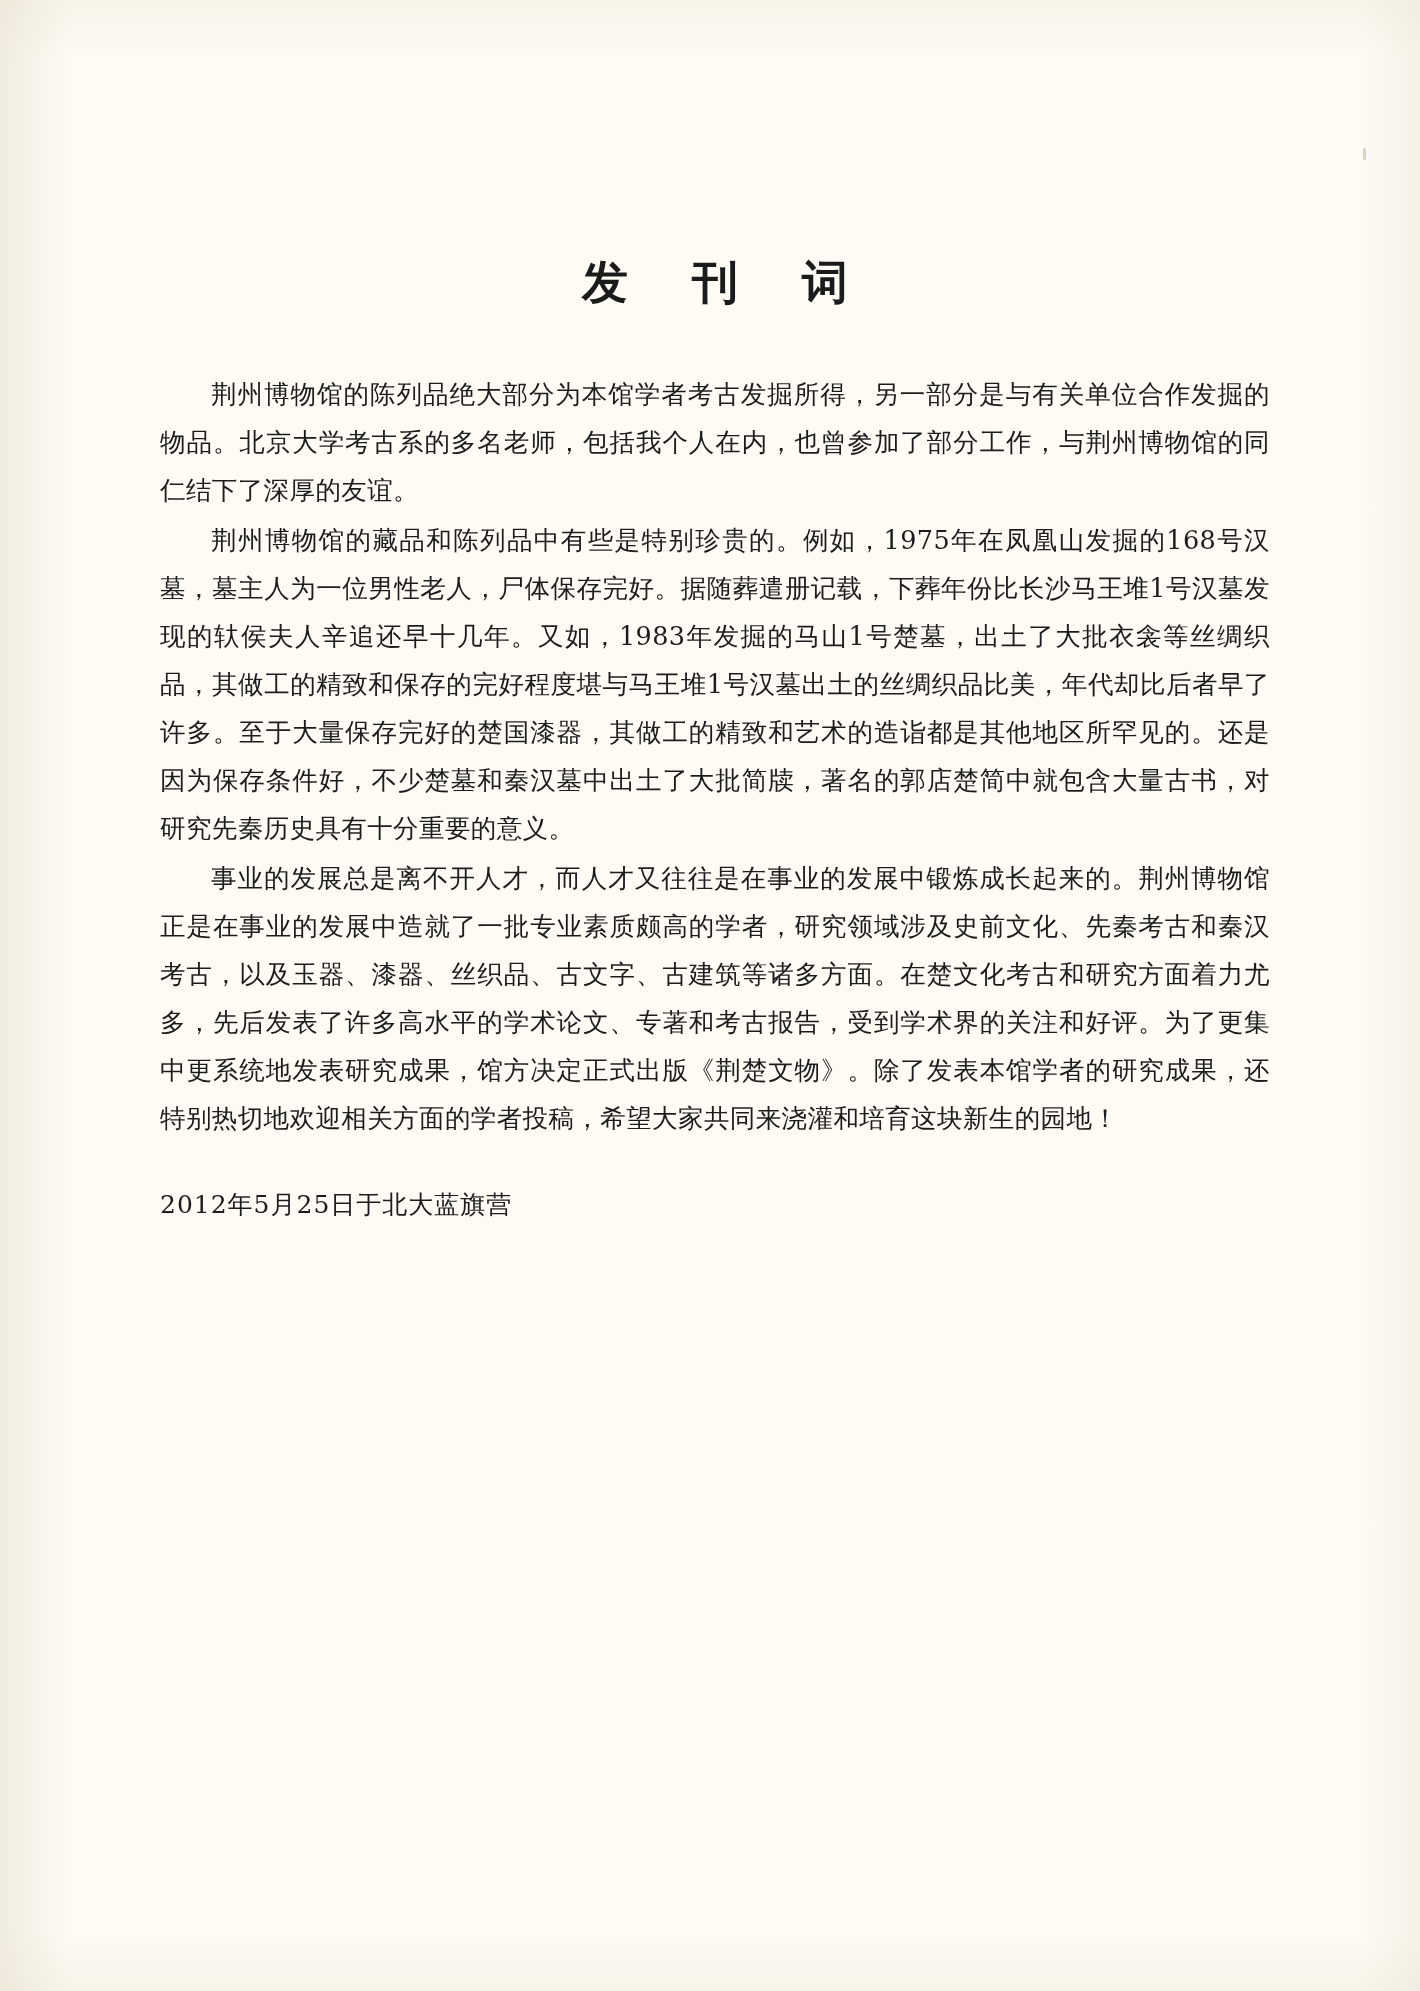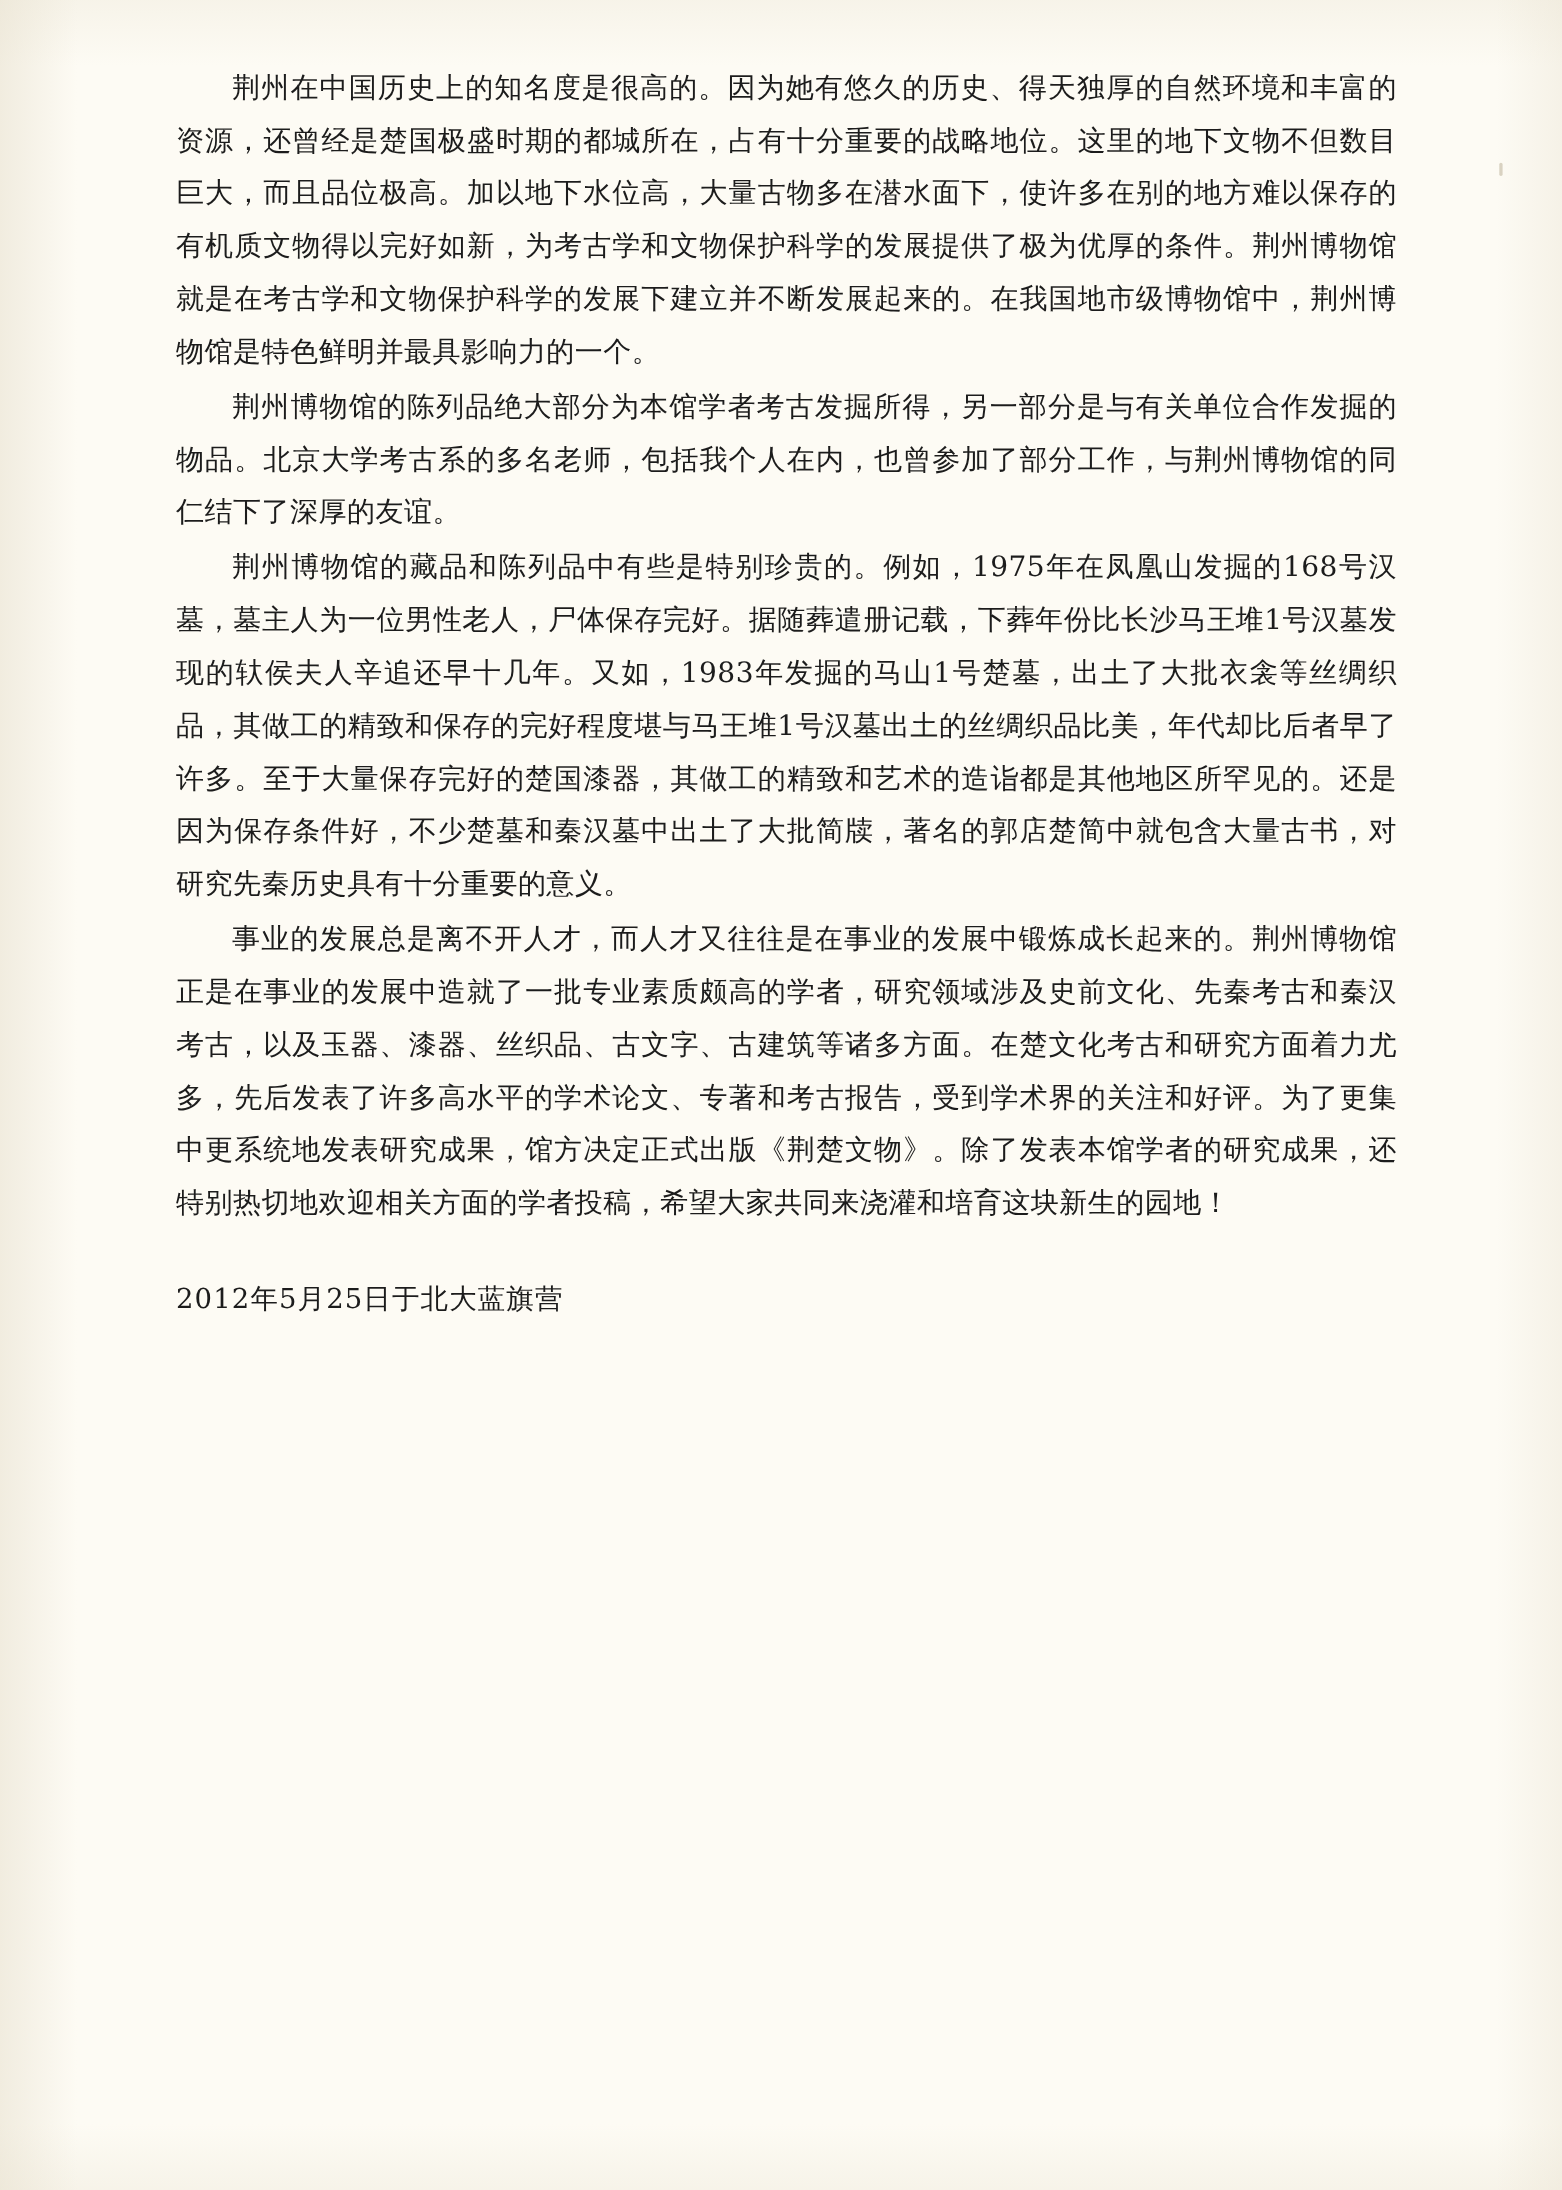--- a/index.html
+++ b/index.html
@@ -89,23 +89,23 @@
   }
 </style>
 </head>
 <body>
 
 <div class="page">
   <div class="paper-tint"></div>
   <div class="speck"></div>
 
   <div class="content">
+    <h1 class="doc-title">发 刊 词</h1>
 
     <div class="body-text">
-      <p class="para">荆州在中国历史上的知名度是很高的。因为她有悠久的历史、得天独厚的自然环境和丰富的资源，还曾经是楚国极盛时期的都城所在，占有十分重要的战略地位。这里的地下文物不但数目巨大，而且品位极高。加以地下水位高，大量古物多在潜水面下，使许多在别的地方难以保存的有机质文物得以完好如新，为考古学和文物保护科学的发展提供了极为优厚的条件。荆州博物馆就是在考古学和文物保护科学的发展下建立并不断发展起来的。在我国地市级博物馆中，荆州博物馆是特色鲜明并最具影响力的一个。</p>
       <p class="para">荆州博物馆的陈列品绝大部分为本馆学者考古发掘所得，另一部分是与有关单位合作发掘的物品。北京大学考古系的多名老师，包括我个人在内，也曾参加了部分工作，与荆州博物馆的同仁结下了深厚的友谊。</p>
       <p class="para">荆州博物馆的藏品和陈列品中有些是特别珍贵的。例如，1975年在凤凰山发掘的168号汉墓，墓主人为一位男性老人，尸体保存完好。据随葬遣册记载，下葬年份比长沙马王堆1号汉墓发现的轪侯夫人辛追还早十几年。又如，1983年发掘的马山1号楚墓，出土了大批衣衾等丝绸织品，其做工的精致和保存的完好程度堪与马王堆1号汉墓出土的丝绸织品比美，年代却比后者早了许多。至于大量保存完好的楚国漆器，其做工的精致和艺术的造诣都是其他地区所罕见的。还是因为保存条件好，不少楚墓和秦汉墓中出土了大批简牍，著名的郭店楚简中就包含大量古书，对研究先秦历史具有十分重要的意义。</p>
       <p class="para">事业的发展总是离不开人才，而人才又往往是在事业的发展中锻炼成长起来的。荆州博物馆正是在事业的发展中造就了一批专业素质颇高的学者，研究领域涉及史前文化、先秦考古和秦汉考古，以及玉器、漆器、丝织品、古文字、古建筑等诸多方面。在楚文化考古和研究方面着力尤多，先后发表了许多高水平的学术论文、专著和考古报告，受到学术界的关注和好评。为了更集中更系统地发表研究成果，馆方决定正式出版《荆楚文物》。除了发表本馆学者的研究成果，还特别热切地欢迎相关方面的学者投稿，希望大家共同来浇灌和培育这块新生的园地！</p>
     </div>
 
     <p class="signature">2012年5月25日于北大蓝旗营</p>
   </div>
 </div>
 
 </body></html>

